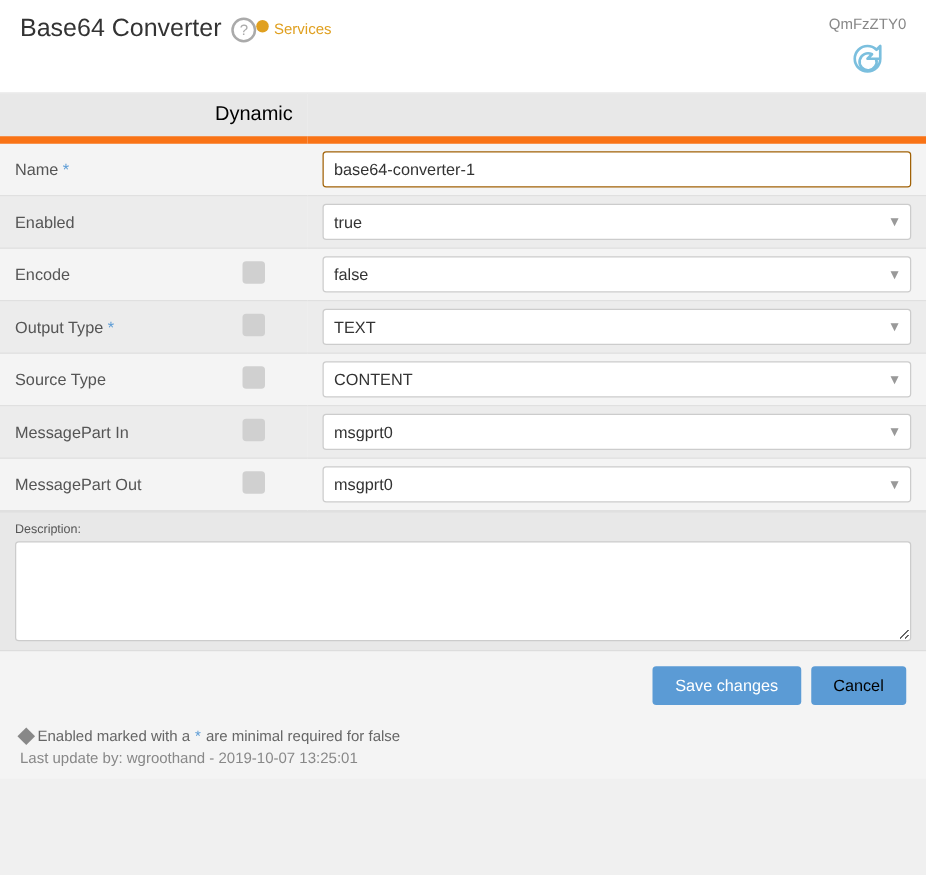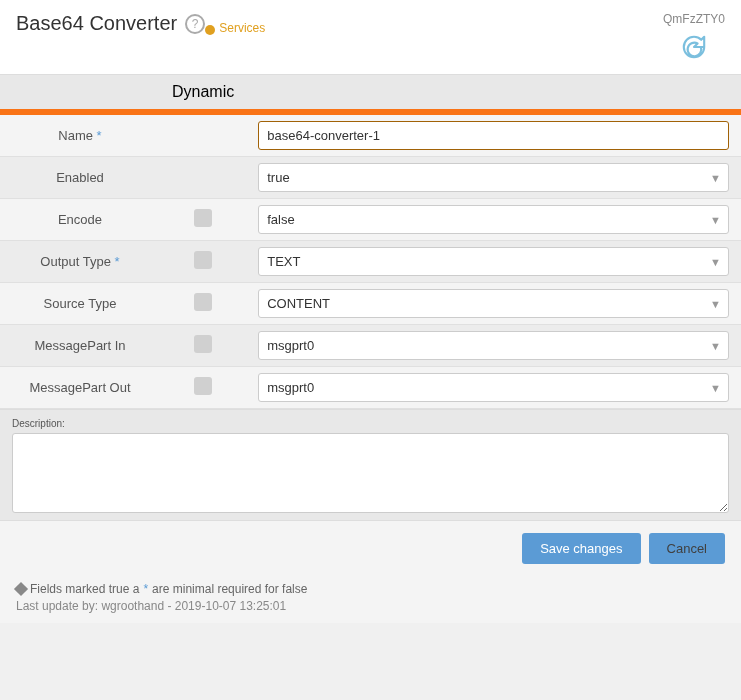--- a/index.html
+++ b/index.html
@@ -43,21 +43,21 @@
       border-radius: 50%;
       display: inline-flex;
       align-items: center;
       justify-content: center;
       font-size: 12px;
       color: #aaa;
       cursor: pointer;
     }
     .breadcrumb {
       display: flex;
-      align-items: flex-end;
+      align-items: flex-start;
       margin-top: 4px;
       gap: 4px;
     }
     .breadcrumb-dot {
       width: 10px; height: 10px;
       background: #e0a020;
       border-radius: 50%;
       display: inline-block;
     }
     .breadcrumb-text {
@@ -117,21 +117,20 @@
       background: #f4f4f4;
     }
 
     .form-table tbody tr:nth-child(even) td {
       background: #ececec;
     }
 
     .label-cell {
       color: #555;
       font-size: 13px;
-      text-align: center;
     }
     .label-required {
       color: #5b9bd5;
       font-size: 13px;
     }
     .dynamic-cell {
       text-align: center;
     }
     .dynamic-checkbox {
       width: 18px; height: 18px;
@@ -213,21 +212,21 @@
       background: #5b9bd5;
       color: #fff;
       border: none;
       border-radius: 3px;
       padding: 8px 18px;
       font-size: 13px;
       cursor: pointer;
     }
     .btn-cancel {
       background: #5b9bd5;
-      color: #404040;
+      color: #000000;
       border: none;
       border-radius: 3px;
       padding: 8px 18px;
       font-size: 13px;
       cursor: pointer;
     }
 
     
     .footer-info {
       background: #f4f4f4;
@@ -347,21 +346,21 @@
     </div>
 
     <div class="footer-actions">
       <button class="btn-save">Save changes</button>
       <button class="btn-cancel">Cancel</button>
     </div>
 
     <div class="footer-info">
       <div class="footer-required">
         <span class="diamond-icon"></span>
-        <span>Fields marked true a </span>
+        <span>Enabled marked with a </span>
         <span class="required-star">*</span>
         <span> are minimal required for false</span>
       </div>
       <div class="footer-lastupdate">Last update by: wgroothand - 2019-10-07 13:25:01</div>
     </div>
   </div>
 
 </div>
 
 </body></html>

